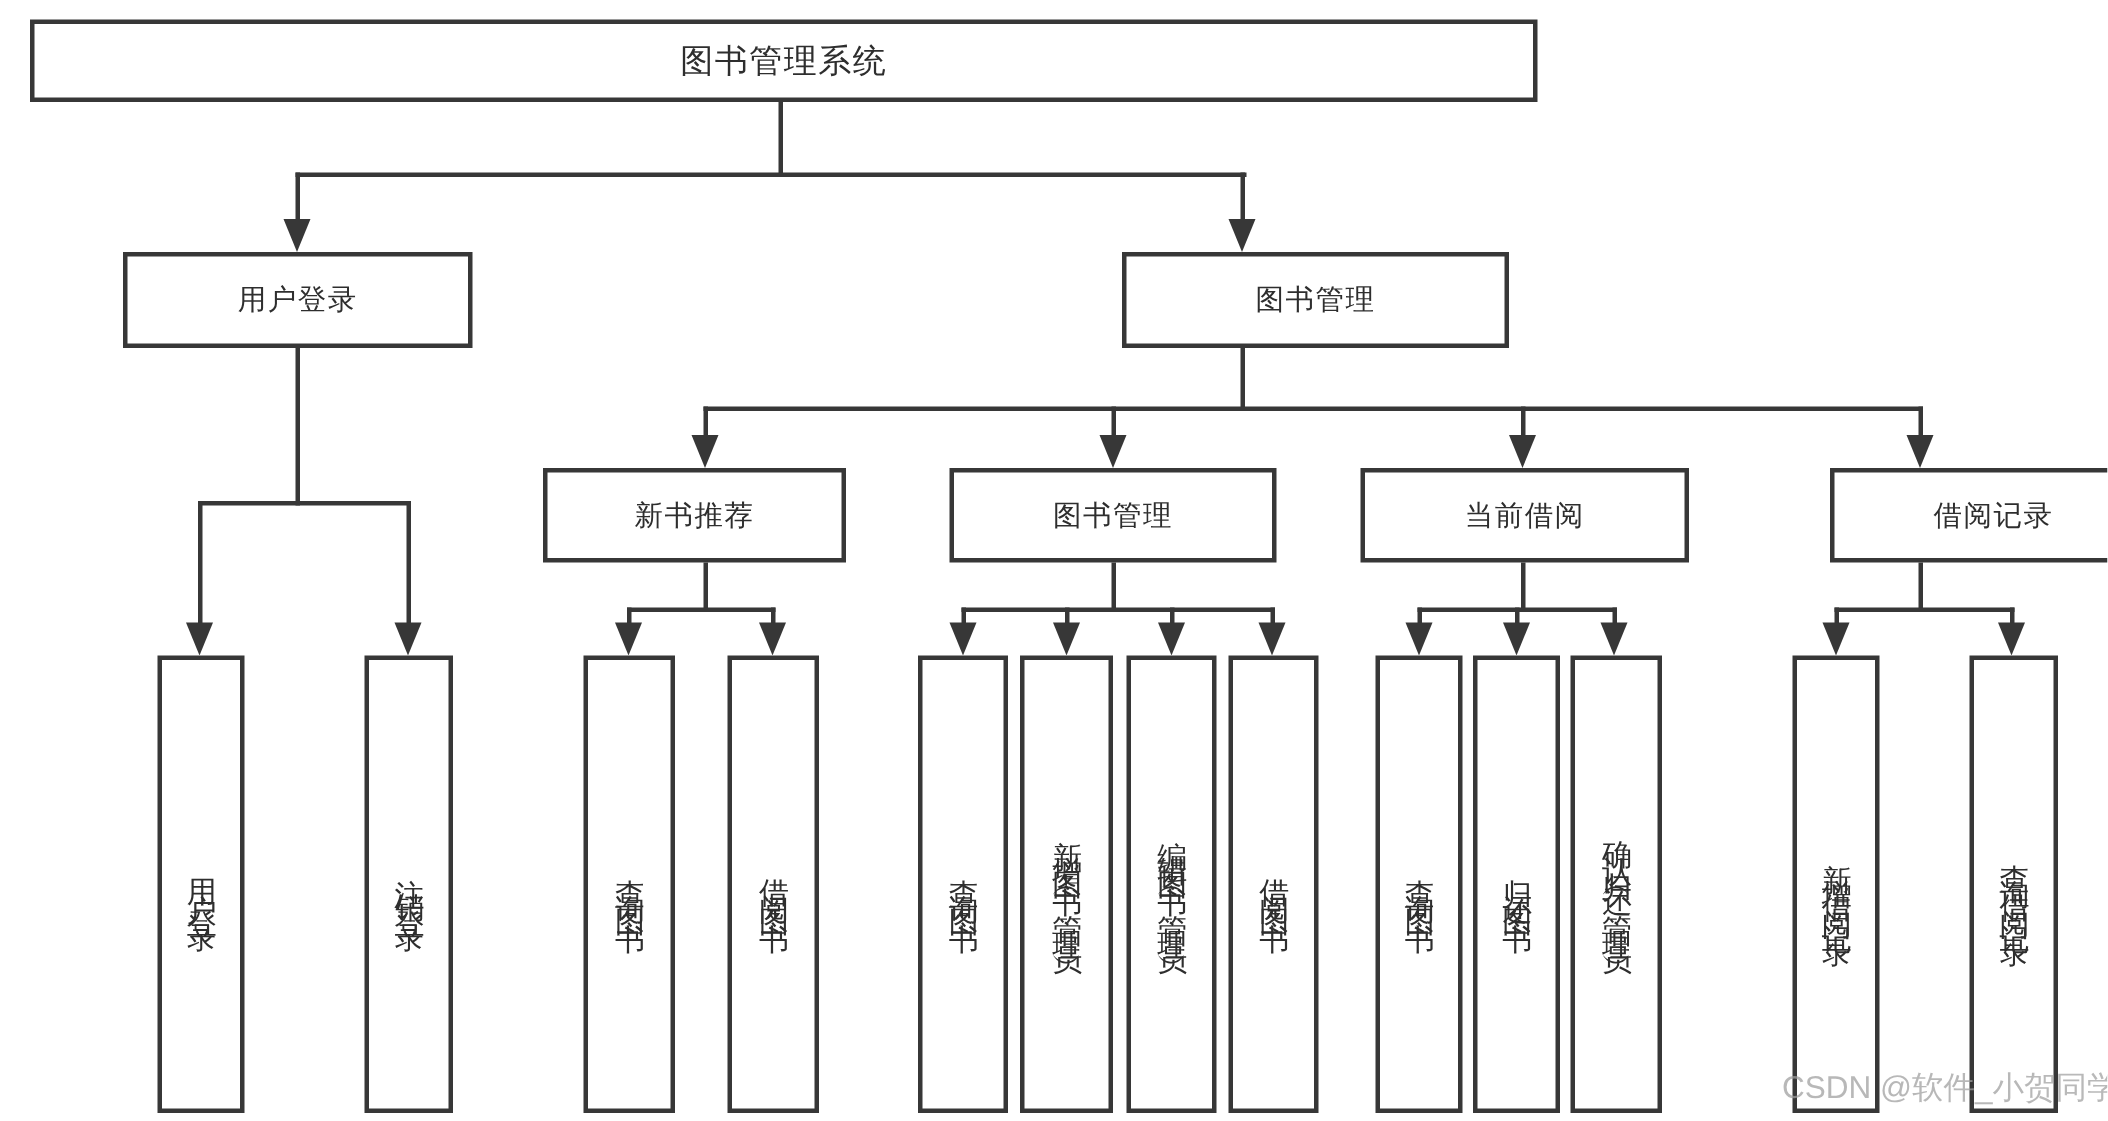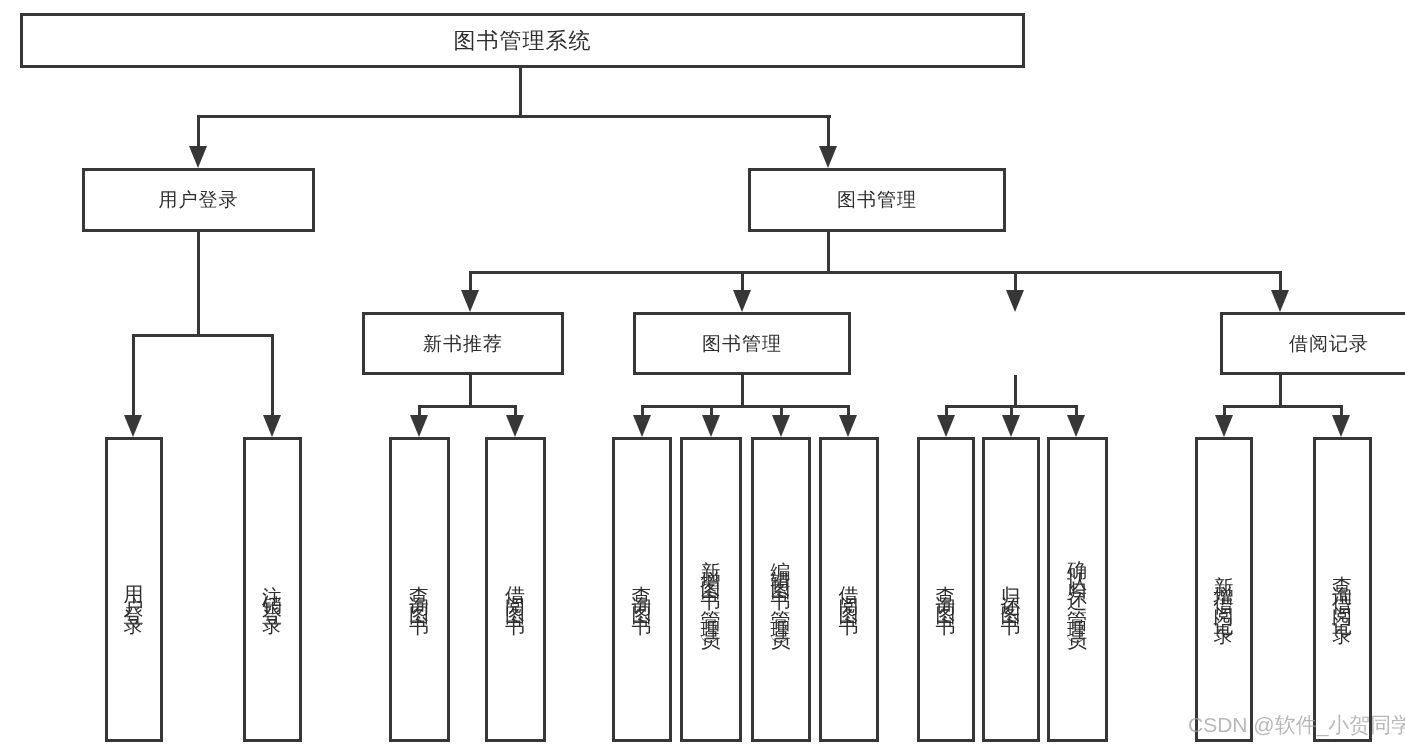--- a/index.html
+++ b/index.html
@@ -107,20 +107,23 @@
   <div class="arrow" style="left:733px;top:290px"></div>
   <div class="arrow" style="left:1006px;top:290px"></div>
   <div class="arrow" style="left:1271px;top:290px"></div>
 
   <div class="box" style="left:362px;top:312px;width:202px;height:63px">
     <span>新书推荐</span>
   </div>
   <div class="box" style="left:633px;top:312px;width:218px;height:63px">
     <span>图书管理</span>
   </div>
+  <div class="box" style="left:907px;top:312px;width:219px;height:63px">
+    <span>当前借阅</span>
+  </div>
   <div class="box" style="left:1220px;top:312px;width:218px;height:63px">
     <span>借阅记录</span>
   </div>
 
   <div class="vline" style="left:469px;top:375px;height:33px"></div>
   <div class="hline" style="left:418px;top:405px;width:99px"></div>
   <div class="vline" style="left:418px;top:405px;height:12px"></div>
   <div class="vline" style="left:514px;top:405px;height:12px"></div>
   <div class="arrow" style="left:410px;top:415px"></div>
   <div class="arrow" style="left:506px;top:415px"></div>

